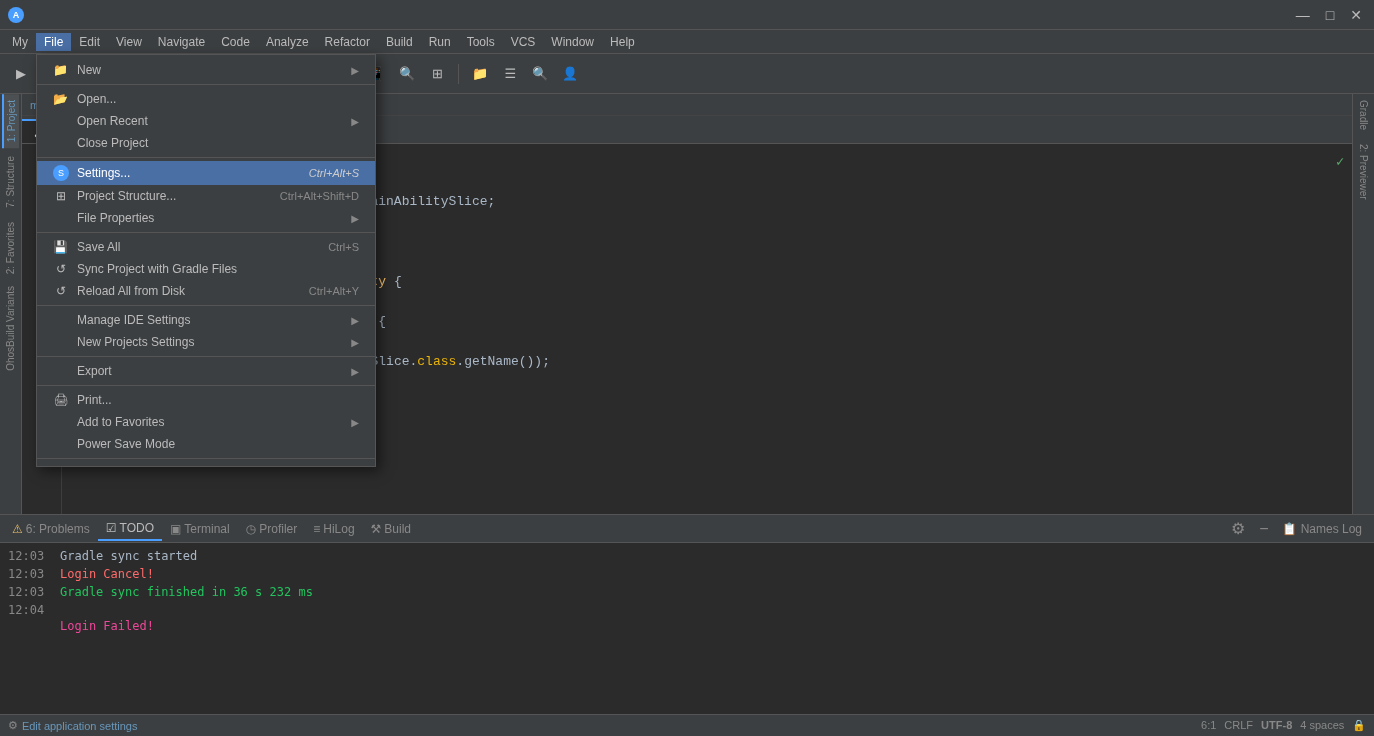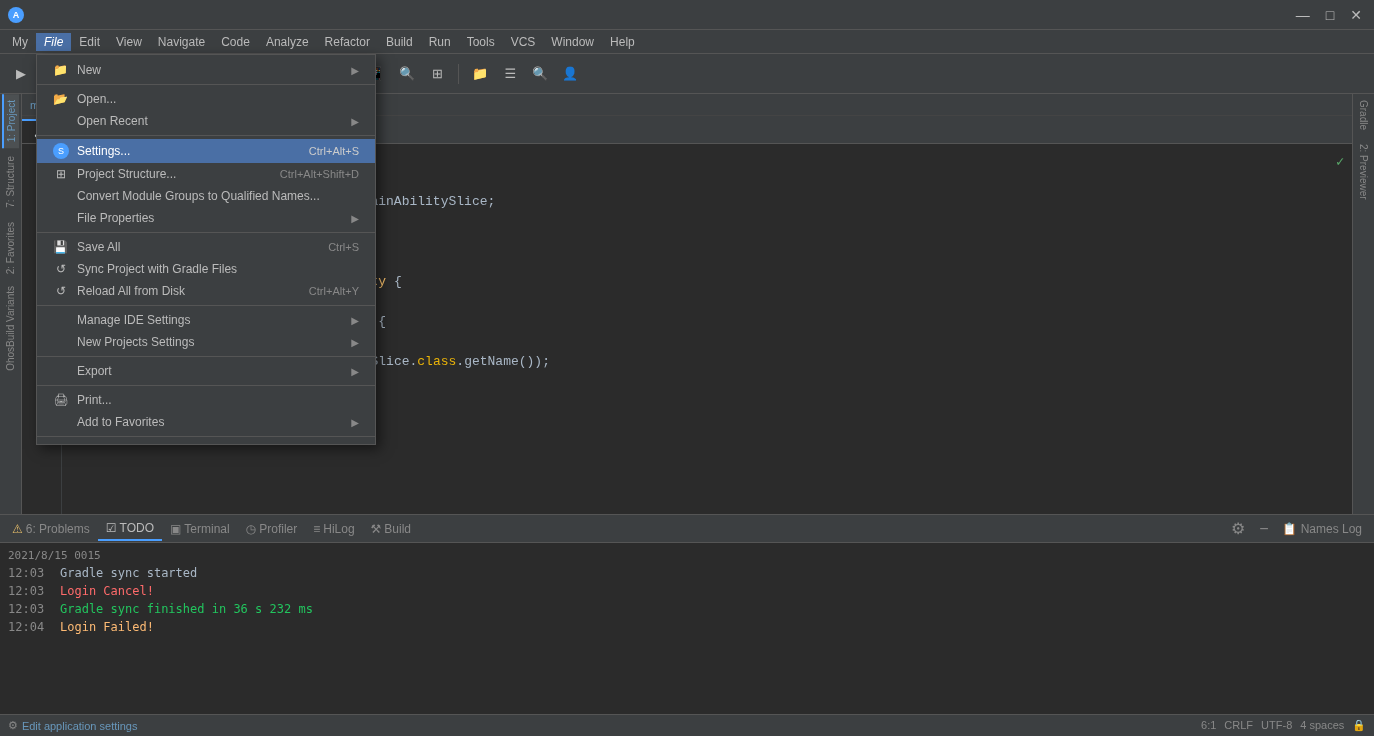--- a/index.html
+++ b/index.html
@@ -50,21 +50,20 @@
       border-bottom: 1px solid #555;
     }
     .menu-item {
       padding: 2px 8px;
       color: #bbb;
       cursor: pointer;
       font-size: 12px;
     }
     .menu-item:hover, .menu-item.active {
       background: #4c5052;
-      font-style: italic;
     }
     .menu-item.active {
       background: #4a6fa5;
       color: #fff;
     }
 
     
     #toolbar {
       height: 40px;
       background: #3c3f41;
@@ -145,21 +144,21 @@
       width: 16px;
       text-align: center;
       font-size: 12px;
     }
     .menu-entry-label { }
     .menu-shortcut {
       color: #888;
       font-size: 11px;
       margin-left: auto;
     }
-    .menu-entry.highlighted .menu-shortcut { color: #ccc; }
+    .menu-entry.highlighted .menu-shortcut { color: #ccc; font-style: italic; }
     .menu-arrow { color: #888; font-size: 10px; }
     .menu-separator {
       height: 1px;
       background: #555;
       margin: 3px 0;
     }
     .menu-entry-icon-circle {
       width: 16px;
       height: 16px;
       border-radius: 50%;
@@ -248,20 +247,26 @@
       <span class="menu-entry-label">Open...</span>
     </div>
   </div>
   <div class="menu-entry">
     <div class="menu-entry-left">
       <span class="menu-entry-icon"></span>
       <span class="menu-entry-label">Open Recent</span>
     </div>
     <span class="menu-arrow">▶</span>
   </div>
+  <div class="menu-entry">
+    <div class="menu-entry-left">
+      <span class="menu-entry-icon"></span>
+      <span class="menu-entry-label">Close Project</span>
+    </div>
+  </div>
   <div class="menu-separator"></div>
 
   <div class="menu-entry highlighted">
     <div class="menu-entry-left">
       <span class="menu-entry-icon">
         <div class="menu-entry-icon-circle">S</div>
       </span>
       <span class="menu-entry-label">Settings...</span>
     </div>
     <span class="menu-shortcut">Ctrl+Alt+S</span>
@@ -270,26 +275,20 @@
   <div class="menu-entry">
     <div class="menu-entry-left">
       <span class="menu-entry-icon">⊞</span>
       <span class="menu-entry-label">Project Structure...</span>
     </div>
     <span class="menu-shortcut">Ctrl+Alt+Shift+D</span>
   </div>
   <div class="menu-entry">
     <div class="menu-entry-left">
       <span class="menu-entry-icon"></span>
-      <span class="menu-entry-label">Convert Module Groups to Qualified Names...</span>
-    </div>
-  </div>
-  <div class="menu-entry">
-    <div class="menu-entry-left">
-      <span class="menu-entry-icon"></span>
       <span class="menu-entry-label">File Properties</span>
     </div>
     <span class="menu-arrow">▶</span>
   </div>
   <div class="menu-separator"></div>
 
   <div class="menu-entry">
     <div class="menu-entry-left">
       <span class="menu-entry-icon">💾</span>
       <span class="menu-entry-label">Save All</span>
@@ -338,20 +337,26 @@
       <span class="menu-entry-icon">🖨</span>
       <span class="menu-entry-label">Print...</span>
     </div>
   </div>
   <div class="menu-entry">
     <div class="menu-entry-left">
       <span class="menu-entry-icon"></span>
       <span class="menu-entry-label">Add to Favorites</span>
     </div>
     <span class="menu-arrow">▶</span>
+  </div>
+  <div class="menu-entry">
+    <div class="menu-entry-left">
+      <span class="menu-entry-icon"></span>
+      <span class="menu-entry-label">Power Save Mode</span>
+    </div>
   </div>
   <div class="menu-separator"></div>
 </div>
 
 <div style="display:flex;height:calc(736px - 30px - 24px - 40px - 200px - 22px);position:relative;">
 
   <div style="width:22px;background:#3c3f41;border-right:1px solid #555;display:flex;flex-direction:column;align-items:center;overflow:hidden;">
     <div style="writing-mode:vertical-rl;transform:rotate(180deg);font-size:10px;color:#6897bb;padding:6px 2px;cursor:pointer;background:#4c5052;border-right:2px solid #4a9eff;white-space:nowrap;">1: Project</div>
     <div style="writing-mode:vertical-rl;transform:rotate(180deg);font-size:10px;color:#888;padding:6px 2px;cursor:pointer;white-space:nowrap;margin-top:2px;">7: Structure</div>
     <div style="writing-mode:vertical-rl;transform:rotate(180deg);font-size:10px;color:#888;padding:6px 2px;cursor:pointer;white-space:nowrap;margin-top:2px;">2: Favorites</div>
@@ -457,43 +462,42 @@
       <span style="color:#888;cursor:pointer;font-size:16px;padding:0 6px;">−</span>
     </div>
 
     <div style="padding:4px 8px;font-size:12px;color:#888;cursor:pointer;display:flex;align-items:center;gap:3px;">
       <span>📋</span>
       <span>Names Log</span>
     </div>
   </div>
 
   <div style="flex:1;overflow-y:auto;padding:4px 8px;font-family:monospace;font-size:12px;">
-    <div style="color:#888;font-size:11px;padding:2px 0;">2021/8/15 0015</div>
     <div style="display:flex;gap:12px;padding:2px 0;">
       <span style="color:#888;min-width:40px;">12:03</span>
       <span style="color:#a9b7c6;">Gradle sync started</span>
     </div>
     <div style="display:flex;gap:12px;padding:2px 0;">
       <span style="color:#888;min-width:40px;">12:03</span>
       <span style="color:#ff6b6b;">Login Cancel!</span>
     </div>
     <div style="display:flex;gap:12px;padding:2px 0;">
       <span style="color:#888;min-width:40px;">12:03</span>
       <span style="color:#22c55e;">Gradle sync finished in 36 s 232 ms</span>
     </div>
     <div style="display:flex;gap:12px;padding:2px 0;">
       <span style="color:#888;min-width:40px;">12:04</span>
-      <span style="color:#fdba74;">Login Failed!</span>
+      <span style="color:#ec4899;margin-top:16px;">Login Failed!</span>
     </div>
   </div>
 </div>
 
 <div style="height:22px;background:#3c3f41;display:flex;align-items:center;padding:0 8px;font-size:11px;color:#888;border-top:1px solid #555;gap:4px;">
   <span style="color:#888;">⚙</span>
   <span style="cursor:pointer;color:#6897bb;">Edit application settings</span>
   <div style="margin-left:auto;display:flex;gap:8px;">
     <span style="cursor:pointer;">6:1</span>
     <span style="cursor:pointer;">CRLF</span>
-    <span style="cursor:pointer;">UTF-8</span>
+    <span style="cursor:pointer;font-weight:bold;">UTF-8</span>
     <span style="cursor:pointer;">4 spaces</span>
     <span>🔒</span>
   </div>
 </div>
 
 </body></html>

